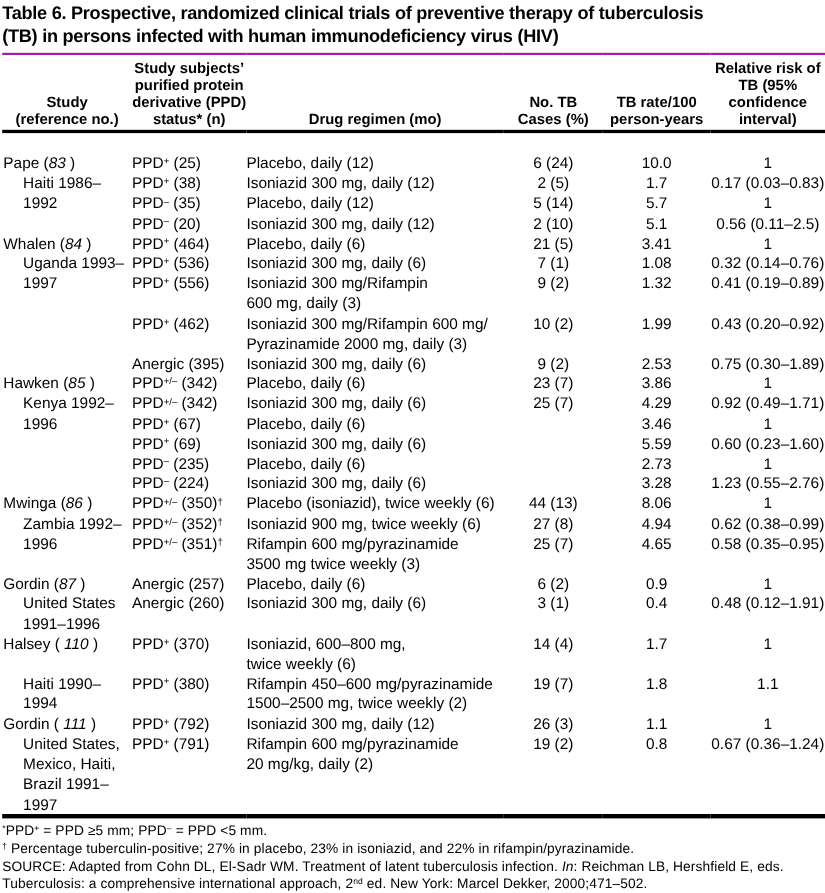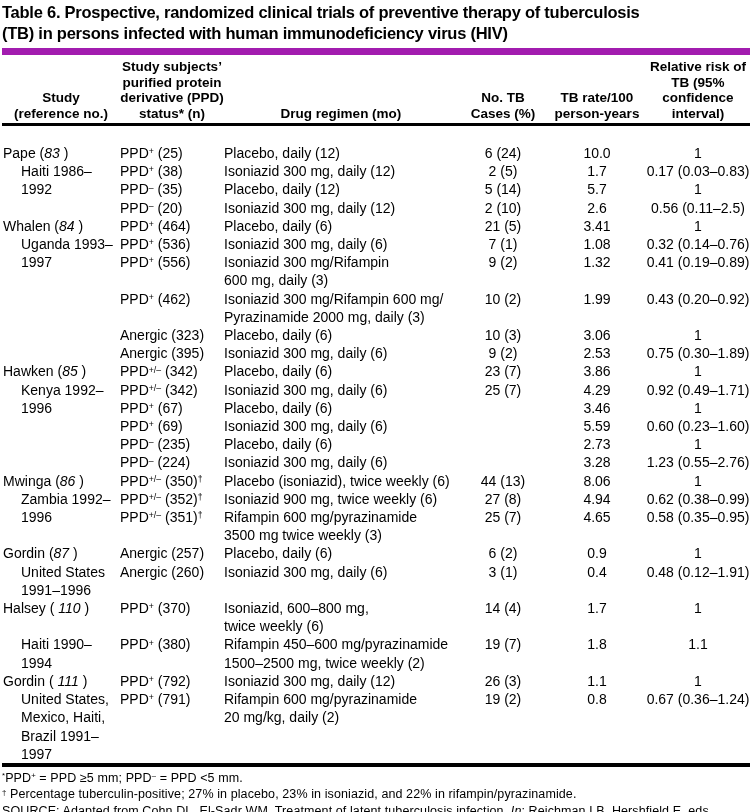--- a/index.html
+++ b/index.html
@@ -26,21 +26,21 @@
     border-collapse: collapse;
     border-bottom: 4px solid #000;
   }
   thead th {
     font-weight: bold;
     font-size: 13.5px;
     line-height: 15.5px;
     vertical-align: bottom;
     white-space: pre;
     text-align: center;
-    border-top: 7px solid #a21caf;
+    border-top: 2px solid #a21caf;
     border-bottom: 3px solid #000;
     padding: 4px 0 2px 0;
     overflow: visible;
   }
   thead th.c0 { text-align: center; }
   tbody td {
     font-size: 14px;
     line-height: 18.2px;
     white-space: pre;
     vertical-align: top;
@@ -126,21 +126,21 @@
           <td class="c2">Placebo, daily (12)</td>
           <td class="c3">5 (14)</td>
           <td class="c4">5.7</td>
           <td class="c5">1</td>
         </tr>
         <tr>
           <td class="c0"></td>
           <td class="c1">PPD<sup>–</sup> (20)</td>
           <td class="c2">Isoniazid 300 mg, daily (12)</td>
           <td class="c3">2 (10)</td>
-          <td class="c4">2.6</td>
+          <td class="c4">5.1</td>
           <td class="c5">0.56 (0.11–2.5)</td>
         </tr>
         <tr>
           <td class="c0">Whalen (<i>84</i> )</td>
           <td class="c1">PPD<sup>+</sup> (464)</td>
           <td class="c2">Placebo, daily (6)</td>
           <td class="c3">21 (5)</td>
           <td class="c4">3.41</td>
           <td class="c5">1</td>
         </tr>
@@ -179,28 +179,20 @@
         <tr>
           <td class="c0"></td>
           <td class="c1"></td>
           <td class="c2">Pyrazinamide 2000 mg, daily (3)</td>
           <td class="c3"></td>
           <td class="c4"></td>
           <td class="c5"></td>
         </tr>
         <tr>
           <td class="c0"></td>
-          <td class="c1">Anergic (323)</td>
-          <td class="c2">Placebo, daily (6)</td>
-          <td class="c3">10 (3)</td>
-          <td class="c4">3.06</td>
-          <td class="c5">1</td>
-        </tr>
-        <tr>
-          <td class="c0"></td>
           <td class="c1">Anergic (395)</td>
           <td class="c2">Isoniazid 300 mg, daily (6)</td>
           <td class="c3">9 (2)</td>
           <td class="c4">2.53</td>
           <td class="c5">0.75 (0.30–1.89)</td>
         </tr>
         <tr>
           <td class="c0">Hawken (<i>85</i> )</td>
           <td class="c1">PPD<sup>+/–</sup> (342)</td>
           <td class="c2">Placebo, daily (6)</td>

